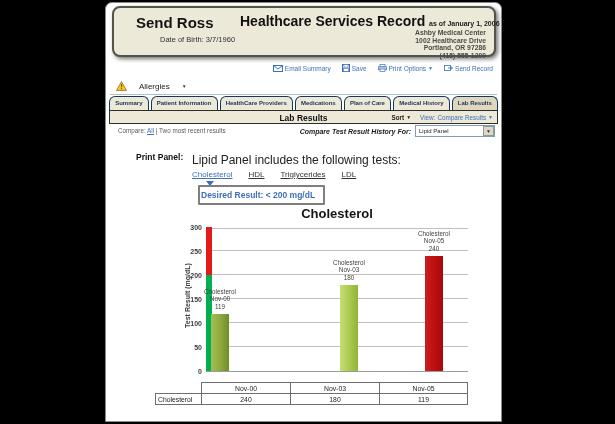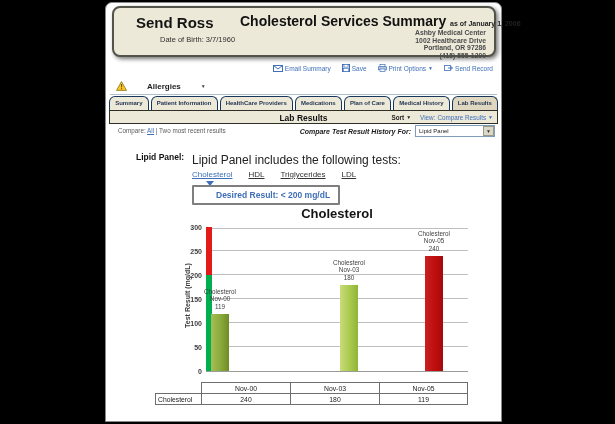--- a/index.html
+++ b/index.html
@@ -19,22 +19,22 @@
             color:#4a4a4a;line-height:7.6px;}
 
   
   .toolbar{position:absolute;right:8px;top:61px;display:flex;gap:11px;align-items:center;
            font-size:6.5px;color:#3E6FB8;}
   .tool{display:flex;align-items:center;gap:2px;cursor:pointer;}
   .tool svg{display:block;}
   .carDn{font-size:5px;line-height:5px;color:#3E6FB8;}
 
   
-  .allergy{position:absolute;left:10px;top:78px;display:flex;align-items:center;gap:20px;
-           font-size:8px;font-weight:bold;color:#222;}
+  .allergy{position:absolute;left:10px;top:78px;display:flex;align-items:center;gap:12px;
+           font-size:8px;font-weight:normal;color:#222;}
   .allergy .carDn{color:#444;}
   .allergyLine{position:absolute;left:4px;right:4px;top:91px;border-top:1px solid #aebfd2;}
 
   
   .tabstrip{position:absolute;left:3px;right:3px;top:93px;height:14px;display:flex;gap:2px;}
   .tab{flex:1 1 auto;background:#EDE9D9;border:1px solid #17375E;border-bottom:none;
        border-radius:6px 6px 0 0;font-size:6px;font-weight:bold;color:#1d2f4e;text-align:center;
        padding-top:3px;white-space:nowrap;overflow:hidden;cursor:pointer;}
   .tab.active{background:#DFD7BF;}
 
@@ -58,22 +58,22 @@
               display:flex;align-items:center;justify-content:center;font-size:5px;color:#333;}
 
   
   .lp-label{position:absolute;left:30px;top:149px;font-size:8.5px;font-weight:bold;color:#111;}
   .lp-desc{position:absolute;left:86px;top:150px;font-size:12px;color:#222;}
   .lp-tests{position:absolute;left:86px;top:167px;display:flex;gap:16px;font-size:8px;}
   .lp-tests .tst{color:#333;text-decoration:underline;cursor:pointer;}
   .lp-tests .tst.sel{color:#3E6FB8;}
   .lp-pointer{position:absolute;left:100px;top:178px;width:0;height:0;
               border-left:4px solid transparent;border-right:4px solid transparent;border-top:5px solid #3E6FB8;}
-  .lp-box{position:absolute;left:86px;top:182px;border:2px solid #7f7f7f;background:#fff;
-          padding:3px 8px 3px 22px;font-size:8.5px;font-weight:bold;color:#3E6FB8;border-radius:1px;}
+  .lp-box{position:absolute;left:92px;top:182px;border:2px solid #7f7f7f;background:#fff;
+          padding:3px 8px 3px 1px;font-size:8.5px;font-weight:bold;color:#3E6FB8;border-radius:1px;}
 
   
   .chart{position:absolute;left:0;top:203px;width:397px;height:207px;}
   .ctitle{position:absolute;left:100px;width:262px;top:0;text-align:center;font-size:13px;font-weight:bold;color:#141414;}
   .plot{position:absolute;left:100px;top:22px;width:262px;height:144px;border-top:1px solid #bfbfbf;border-bottom:1px solid #9b9b9b;}
   .grid{position:absolute;left:0;right:0;height:1px;background:#bfbfbf;}
   .band{position:absolute;left:0;width:6px;}
   .bar{position:absolute;bottom:0;width:18px;}
   .blab{position:absolute;width:64px;text-align:center;font-size:6.3px;color:#3d3d3d;line-height:7.6px;}
   .ytick{position:absolute;width:26px;text-align:right;font-size:7px;font-weight:bold;color:#3d3d3d;}
@@ -88,21 +88,21 @@
 </head>
 <body>
 
 <div class="stage">
   <div class="page">
 
     <div class="hdr">
       <div class="pname">Send Ross</div>
       <div class="dob">Date of Birth: 3/7/1960</div>
       <div class="htitle">
-        <span>Cholesterol Services Summary</span>
+        <span>Healthcare Services Record</span>
         <span class="asof">as of January 1, 2006</span>
       </div>
       <div class="facility">
         <div>Ashby Medical Center</div>
         <div>1002 Healthcare Drive</div>
         <div>Portland, OR  97286</div>
         <div>(415) 555-1200</div>
       </div>
     </div>
 
@@ -183,21 +183,21 @@
       <span>Two most recent results</span>
     </div>
     <div class="histwrap">
       <span class="histlbl">Compare Test Result History For:</span>
       <span class="combo">
         <span class="val">Lipid Panel</span>
         <span class="btn">▼</span>
       </span>
     </div>
 
-    <div class="lp-label">Lipid Panel:</div>
+    <div class="lp-label">Print Panel:</div>
     <div class="lp-desc">Lipid Panel includes the following tests:</div>
     <div class="lp-tests">
         <span class="tst sel">Cholesterol</span>
         <span class="tst">HDL</span>
         <span class="tst">Triglycerides</span>
         <span class="tst">LDL</span>
       </div>
     <div class="lp-pointer"></div>
     <div class="lp-box">Desired Result: &lt; 200 mg/dL</div>
 

